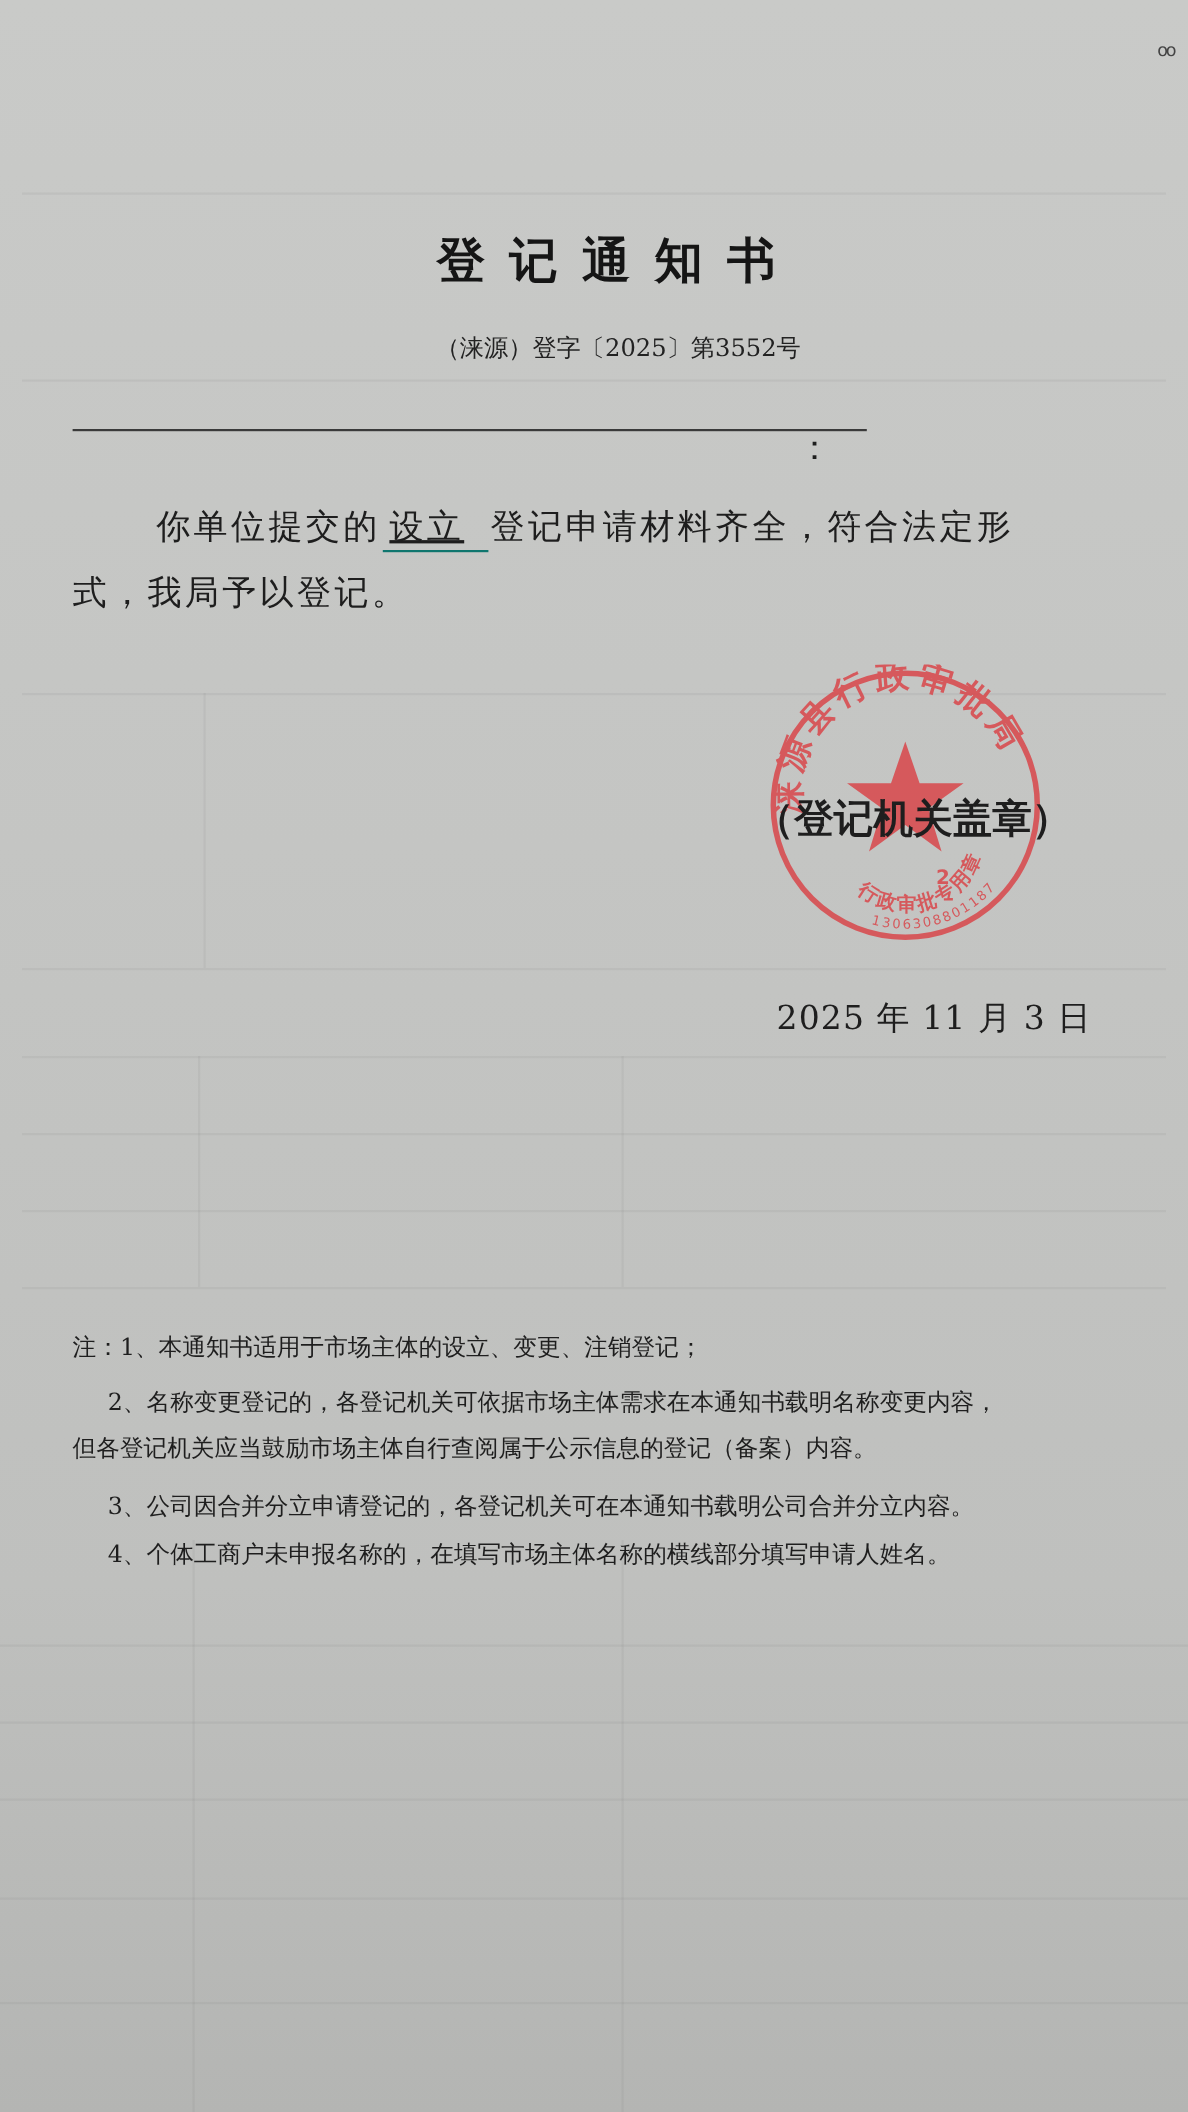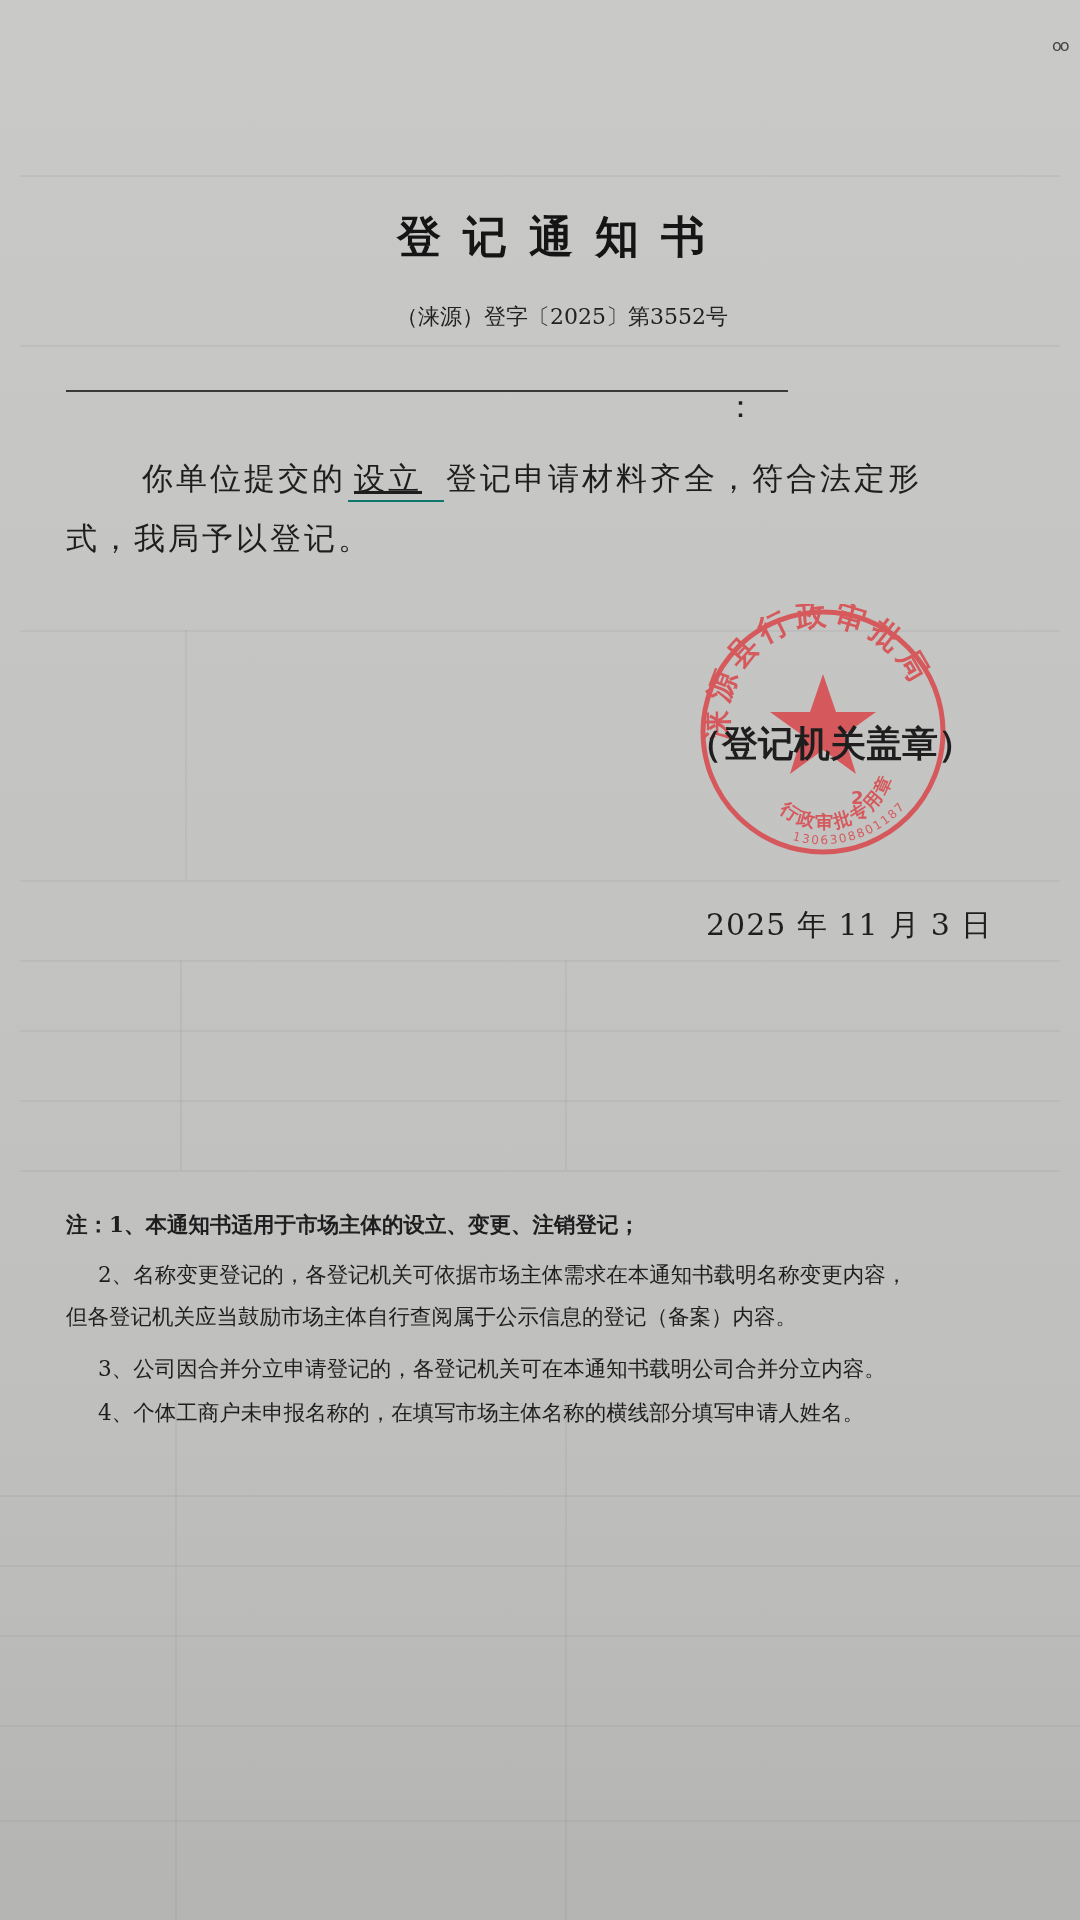--- a/index.html
+++ b/index.html
@@ -81,18 +81,18 @@
   <text x="156" y="200" font-size="18" fill="#d9474b" font-family="DejaVu Sans, sans-serif" font-weight="bold">2</text>
   <text font-size="12" fill="#d9474b" font-family="DejaVu Sans, sans-serif" letter-spacing="2">
     <textPath href="#codeArc" startOffset="6%">1306308801187</textPath>
   </text>
 </svg>
 
 <div class="seal-label">（登记机关盖章）</div>
 <div class="date">2025 年 11 月 3 日</div>
 
 <div class="notes">
-  <div class="ln" style="left:0;top:0;font-weight:bold;">注：1、本通知书适用于市场主体的设立、变更、注销登记；</div>
+  <div class="ln" style="left:0;top:0;">注：1、本通知书适用于市场主体的设立、变更、注销登记；</div>
   <div class="ln" style="left:32px;top:50px;">2、名称变更登记的，各登记机关可依据市场主体需求在本通知书载明名称变更内容，</div>
   <div class="ln" style="left:0;top:92px;">但各登记机关应当鼓励市场主体自行查阅属于公示信息的登记（备案）内容。</div>
   <div class="ln" style="left:32px;top:144px;text-align:center;">3、公司因合并分立申请登记的，各登记机关可在本通知书载明公司合并分立内容。</div>
   <div class="ln" style="left:32px;top:188px;">4、个体工商户未申报名称的，在填写市场主体名称的横线部分填写申请人姓名。</div>
 </div>
 
 </body></html>

